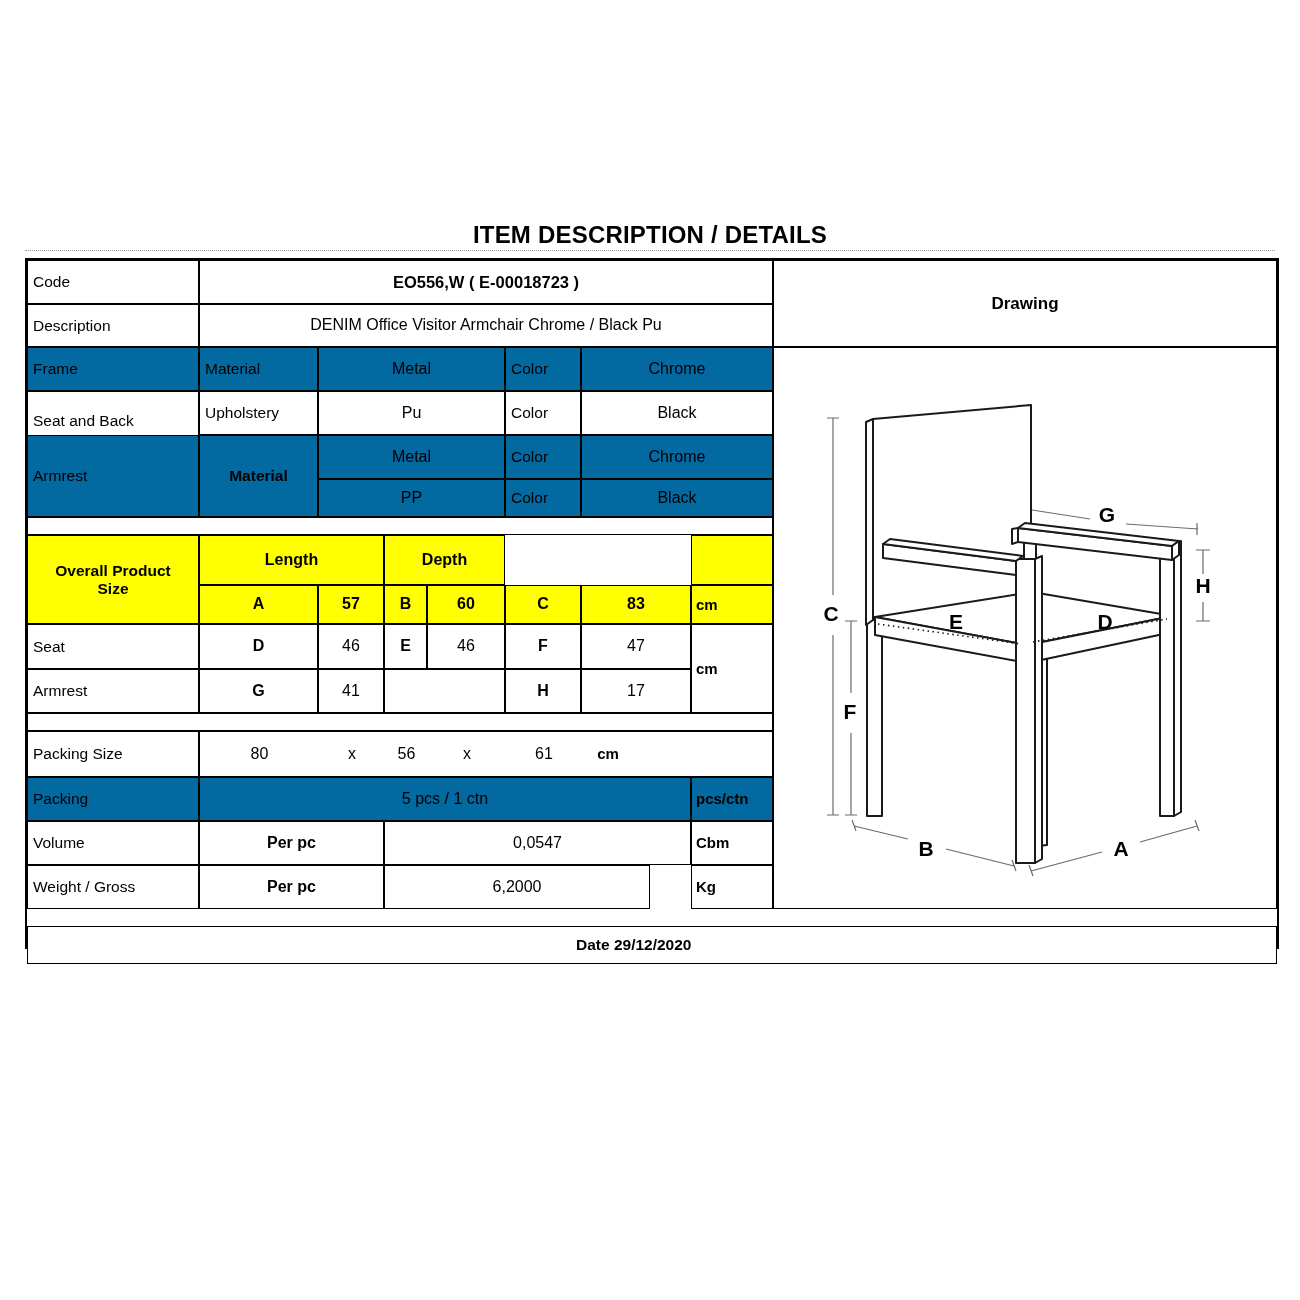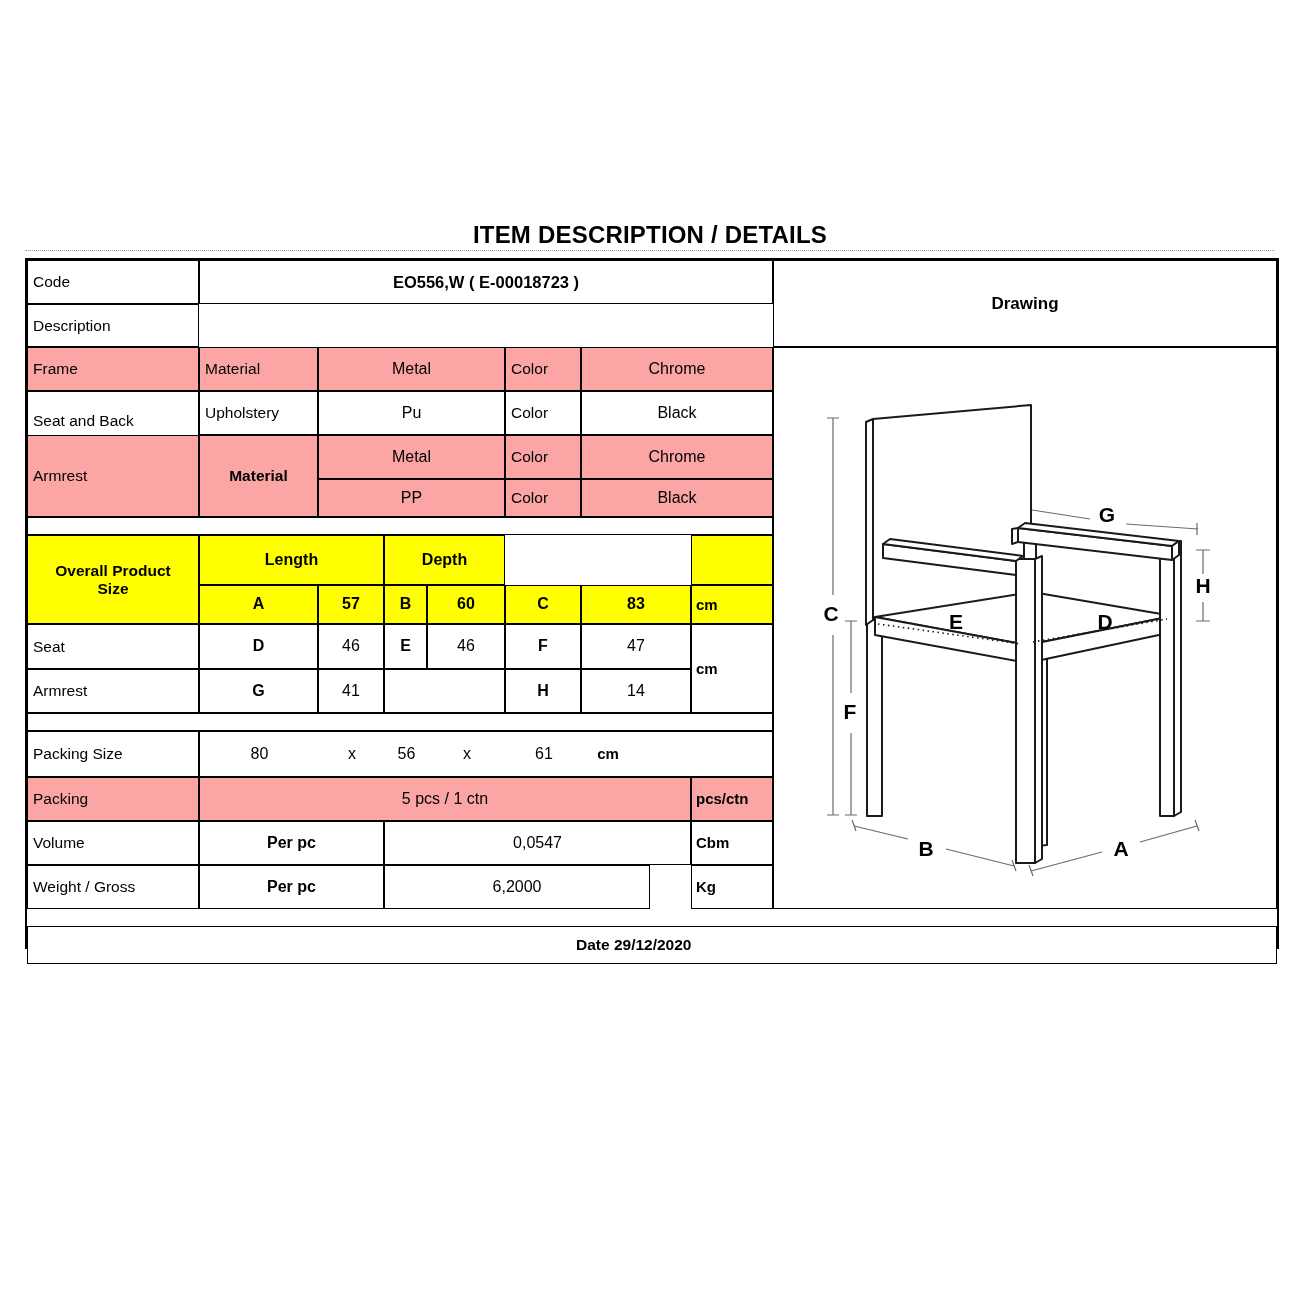--- a/index.html
+++ b/index.html
@@ -9,21 +9,21 @@
         font-size:24px;font-weight:bold;letter-spacing:.2px;}
   #top-dotted{position:absolute;left:25px;top:250px;width:1250px;height:0;
         border-top:1px dotted #9a9a9a;}
   #spec-table{position:absolute;left:25px;top:258px;width:1250px;height:687px;
         border:2px solid #000;background:#fff;}
   .cell{position:absolute;box-sizing:border-box;border:1px solid #000;background:#fff;
         display:flex;align-items:center;justify-content:center;font-size:16px;
         line-height:1.15;overflow:hidden;}
   .lab{justify-content:flex-start;padding-left:5px;font-weight:normal;font-size:15.5px;}
   .bold{font-weight:bold;}
-  .gray{background:#fca5a5;}
+  .gray{background:#0369a1;}
   .yel{background:#ffff00;}
   .ctr2{text-align:center;}
   .unit{justify-content:flex-start;padding-left:4px;font-weight:bold;font-size:15px;}
   .ps-span{position:absolute;top:0;height:100%;display:flex;align-items:center;justify-content:center;}
   #date-cell{justify-content:flex-start;padding-left:548px;font-weight:bold;font-size:15.5px;}
   svg text{font-family:"Liberation Sans", sans-serif;font-weight:bold;font-size:21px;}
 </style>
 </head>
 <body>
 
@@ -31,20 +31,21 @@
 
   <div id="doc-title">ITEM DESCRIPTION / DETAILS</div>
   <div id="top-dotted"></div>
 
   <div id="spec-table">
 
     <div class="cell lab" style="left:0;top:0;width:172px;height:44px">Code</div>
     <div class="cell bold" style="left:172px;top:0;width:574px;height:44px;font-size:16.5px">EO556,W  ( E-00018723 )</div>
     <div class="cell bold" style="left:746px;top:0;width:504px;height:87px;font-size:17px">Drawing</div>
     <div class="cell lab" style="left:0;top:44px;width:172px;height:43px">Description</div>
+    <div class="cell" style="left:172px;top:44px;width:574px;height:43px">DENIM Office Visitor Armchair Chrome / Black Pu</div>
 
     <div class="cell lab gray" style="left:0;top:87px;width:172px;height:44px">Frame</div>
     <div class="cell lab gray" style="left:172px;top:87px;width:119px;height:44px">Material</div>
     <div class="cell gray" style="left:291px;top:87px;width:187px;height:44px">Metal</div>
     <div class="cell lab gray" style="left:478px;top:87px;width:76px;height:44px">Color</div>
     <div class="cell gray" style="left:554px;top:87px;width:192px;height:44px">Chrome</div>
 
     <div class="cell lab" style="left:0;top:131px;width:172px;height:60px">Seat and Back</div>
     <div class="cell lab" style="left:172px;top:131px;width:119px;height:44px">Upholstery</div>
     <div class="cell" style="left:291px;top:131px;width:187px;height:44px">Pu</div>
@@ -81,21 +82,21 @@
     <div class="cell" style="left:400px;top:364px;width:78px;height:45px">46</div>
     <div class="cell bold" style="left:478px;top:364px;width:76px;height:45px">F</div>
     <div class="cell" style="left:554px;top:364px;width:110px;height:45px">47</div>
     <div class="cell unit" style="left:664px;top:364px;width:82px;height:89px">cm</div>
 
     <div class="cell lab" style="left:0;top:409px;width:172px;height:44px">Armrest</div>
     <div class="cell bold" style="left:172px;top:409px;width:119px;height:44px">G</div>
     <div class="cell" style="left:291px;top:409px;width:66px;height:44px">41</div>
     <div class="cell" style="left:357px;top:409px;width:121px;height:44px"></div>
     <div class="cell bold" style="left:478px;top:409px;width:76px;height:44px">H</div>
-    <div class="cell" style="left:554px;top:409px;width:110px;height:44px">14</div>
+    <div class="cell" style="left:554px;top:409px;width:110px;height:44px">17</div>
 
     <div class="cell" style="left:0;top:453px;width:746px;height:18px"></div>
 
     <div class="cell lab" style="left:0;top:471px;width:172px;height:46px">Packing Size</div>
     <div class="cell" style="left:172px;top:471px;width:574px;height:46px;position:absolute">
       <span class="ps-span" style="left:0;width:119px">80</span>
       <span class="ps-span" style="left:119px;width:66px">x</span>
       <span class="ps-span" style="left:185px;width:43px">56</span>
       <span class="ps-span" style="left:228px;width:78px">x</span>
       <span class="ps-span" style="left:306px;width:76px">61</span>

